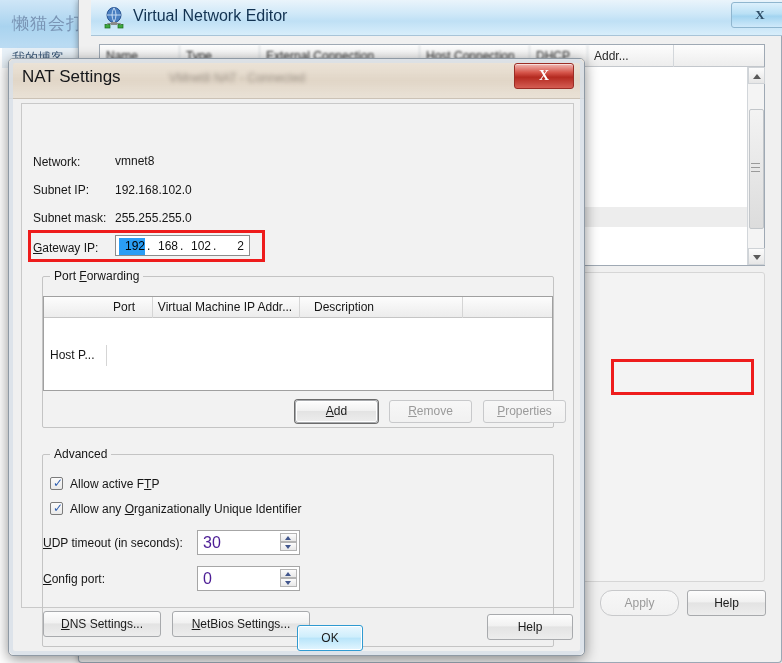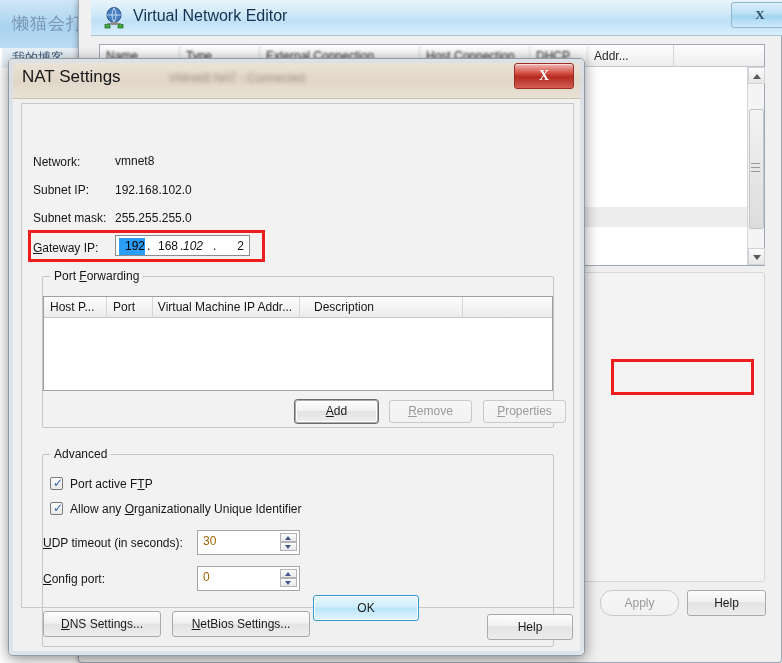--- a/index.html
+++ b/index.html
@@ -275,21 +275,21 @@
     font-size: 12px; color: #2f5fb0; line-height: 13px;
     font-family: "DejaVu Sans", sans-serif;
   }
 
   
   .spin-wrap {
     position: absolute; height: 25px;
     background: #ffffff; border: 1px solid #a6a6a6;
   }
   .spin-val {
-    position: absolute; left: 5px; top: 3px; font-size: 12px; color: #a16207;
+    position: absolute; left: 5px; top: 3px; font-size: 16px; color: #4c1d95;
   }
   .spin-btns {
     position: absolute; right: 2px; top: 2px; width: 17px; height: 19px;
   }
   .spin-b {
     position: absolute; left: 0; width: 17px; height: 9px;
     background: linear-gradient(180deg,#fcfcfc,#e8e8e8);
     border: 1px solid #b4b4b4;
   }
   .spin-b.up { top: 0; }
@@ -433,35 +433,35 @@
 
       <div class="lbl" style="left:11px;top:137px;">
         <span class="ul">G</span><span>ateway IP:</span>
       </div>
 
       <div class="ipfield" style="top:131px;left:93px;">
         <span class="ip-oct sel" style="left:3px;width:26px;">192</span>
         <span class="ip-dot" style="left:31px;">.</span>
         <span class="ip-oct" style="left:36px;width:26px;">168</span>
         <span class="ip-dot" style="left:64px;">.</span>
-        <span class="ip-oct" style="left:61px;width:26px;font-style:italic;">102</span>
+        <span class="ip-oct" style="left:69px;width:26px;">102</span>
         <span class="ip-dot" style="left:97px;">.</span>
         <span class="ip-oct" style="left:102px;width:26px;">2</span>
       </div>
 
       <div class="redbox" style="left:6px;top:126px;width:237px;height:32px;"></div>
 
       <div class="group" style="left:20px;top:172px;width:512px;height:152px;"></div>
       <div class="group-title" style="left:28px;top:165px;">
         <span>Port </span><span class="ul">F</span><span>orwarding</span>
       </div>
 
       <div class="pf-table" style="left:21px;top:192px;width:510px;height:95px;">
         <div class="pf-thead">
-          <div class="pf-th" style="left:0px;width:63px;">Host P...</div>
+          <div class="pf-th" style="left:0px;width:63px;margin-top:48px;">Host P...</div>
           <div class="pf-th" style="left:63px;width:46px;">Port</div>
           <div class="pf-th" style="left:101px;width:155px;text-align:center;">Virtual Machine IP Addr...</div>
           <div class="pf-th" style="left:264px;width:155px;">Description</div>
           <div class="pf-th" style="left:419px;width:90px;border-right:none;"></div>
         </div>
       </div>
 
       <div class="btn focused" style="left:273px;top:296px;width:83px;height:23px;line-height:21px;">
         <span class="btn-label"><span class="ul">A</span>dd</span>
       </div>
@@ -472,21 +472,21 @@
         <span class="btn-label"><span class="ul">P</span>roperties</span>
       </div>
 
       <div class="group" style="left:20px;top:350px;width:512px;height:193px;"></div>
       <div class="group-title" style="left:28px;top:343px;">Advanced</div>
 
       <div class="cbox" style="left:28px;top:373px;">
         <span class="tick">✓</span>
       </div>
       <div class="lbl" style="left:48px;top:373px;">
-        <span>Port active F</span><span class="ul">T</span><span>P</span>
+        <span>Allow active F</span><span class="ul">T</span><span>P</span>
       </div>
 
       <div class="cbox" style="left:28px;top:398px;">
         <span class="tick">✓</span>
       </div>
       <div class="lbl" style="left:48px;top:398px;">
         <span>Allow any </span><span class="ul">O</span><span>rganizationally Unique Identifier</span>
       </div>
 
       <div class="lbl" style="left:21px;top:432px;">
@@ -520,17 +520,17 @@
       </div>
 
       <div class="btn" style="left:21px;top:507px;width:118px;height:26px;line-height:24px;">
         <span class="btn-label"><span class="ul">D</span>NS Settings...</span>
       </div>
       <div class="btn" style="left:150px;top:507px;width:138px;height:26px;line-height:24px;">
         <span class="btn-label"><span class="ul">N</span>etBios Settings...</span>
       </div>
     </div>
 
-    <div class="btn default" style="left:288px;top:536px;width:106px;height:26px;line-height:24px;margin-left:16px;">OK</div>
+    <div class="btn default" style="left:288px;top:566px;width:66px;height:26px;line-height:24px;">OK</div>
     <div class="btn" style="left:478px;top:555px;width:86px;height:26px;line-height:24px;">Help</div>
   </div>
 
 </div>
 
 </body></html>

